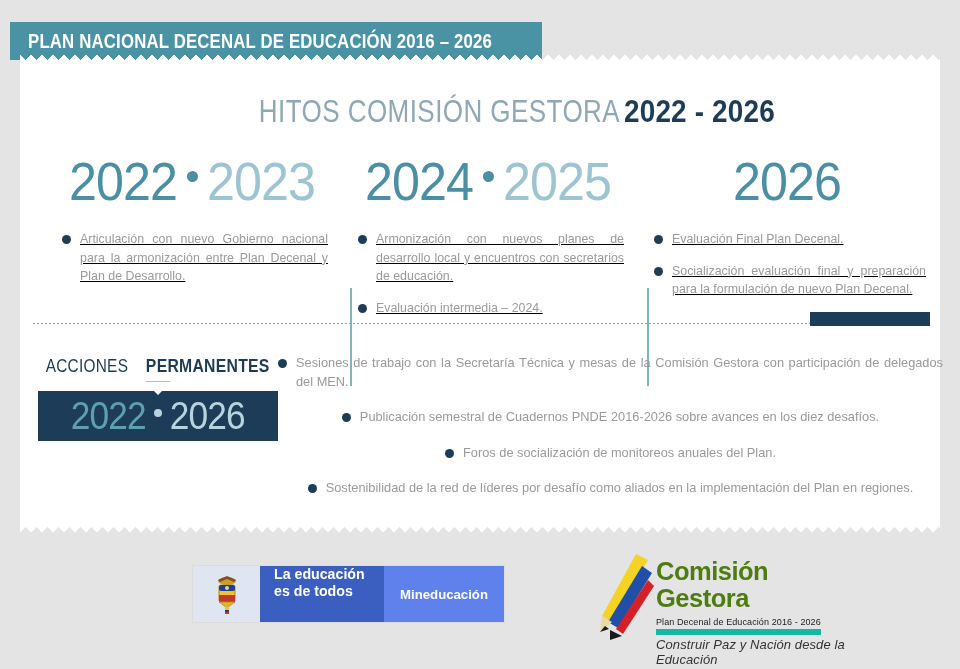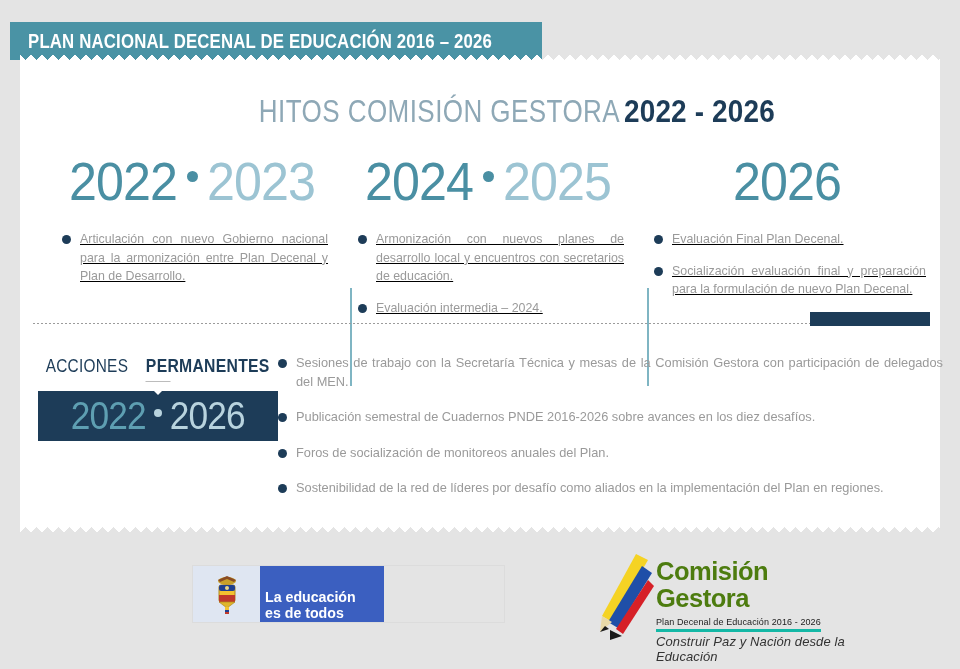--- a/index.html
+++ b/index.html
@@ -153,55 +153,55 @@
     height:50px;
     display:flex; align-items:center; justify-content:center;
   }
   .acc-box .yr { font-size:38px; }
   .acc-box .yr-dark { color:#5e9fb2; }
   .acc-box .yr-light { color:#b8d3de; }
   .acc-box .yr-dot { background:#b8d3de; width:8px; height:8px; margin-bottom:7px;}
 
   
   .perm { position:absolute; left:258px; top:288px; width:665px; }
-  .perm .bullet { margin-bottom:17px; }
+  .perm .bullet { margin-bottom:17px;justify-content:center; }
   .perm .btxt { font-size:12.8px; line-height:1.45; }
 
   
   .gov-logo {
     position:absolute; left:193px; top:566px;
     width:311px; height:56px; display:flex;
     box-shadow:0 0 0 1px rgba(0,0,0,0.03);
   }
   .gov-shield {
     width:67px; background:#dfe6f2;
     display:flex; align-items:center; justify-content:center;
   }
   .gov-edu {
     width:124px; background:#3b5fc0; color:#fff;
-    display:flex; flex-direction:column; justify-content:flex-end;
-    padding-left:5px;
+    display:flex; flex-direction:column; justify-content:flex-start;
+    padding-left:14px;
     font-size:14.2px; font-weight:bold; line-height:1.17;
   }
   .gov-min {
     flex:1; background:#5e81ec; color:#fff;
     display:flex; align-items:center; justify-content:center;
     font-size:13.2px; font-weight:bold;
   }
 
   .cg-logo { position:absolute; left:592px; top:552px; width:265px; height:92px; }
   .cg-mark { position:absolute; left:0; top:0; width:62px; height:88px; }
   .cg-text { position:absolute; left:64px; top:6px; }
   .cg-name {
     font-size:25.5px; font-weight:bold; color:#4d7c0f; line-height:1.04;
     letter-spacing:-.5px;
   }
   .cg-sub1 {
     font-size:9px; color:#222; margin-top:3px; padding-bottom:2px;
-    border-bottom:3px solid #14b8a6; display:inline-block; letter-spacing:.1px;
+    border-bottom:6px solid #14b8a6; display:inline-block; letter-spacing:.1px;
   }
   .cg-sub2 {
     font-size:13px; color:#333; font-style:italic; margin-top:2px; letter-spacing:.1px;
   }
 </style>
 </head>
 <body>
 
 <div class="page">
 
@@ -319,20 +319,21 @@
         <path d="M7 29 L23 29 L15 35 Z" fill="#e0b52a" stroke="#b08a1e" stroke-width=".7"></path>
         <rect x="13" y="34" width="4" height="7" fill="#f2c230"></rect>
         <rect x="13" y="37" width="4" height="2" fill="#1f3f8f"></rect>
         <rect x="13" y="39" width="4" height="2" fill="#c0392b"></rect>
       </svg>
     </div>
     <div class="gov-edu">
       <span>La educación</span>
       <span>es de todos</span>
     </div>
+    <div class="gov-min">Mineducación</div>
   </div>
 
   <div class="cg-logo">
     <div class="cg-mark">
       <svg width="62" height="88" viewBox="0 0 62 88" aria-hidden="true">
         <path d="M44 2 L56 8 L20 70 L10 64 Z" fill="#f5d324"></path>
         <path d="M50 14 L60 21 L26 76 L16 70 Z" fill="#1f4fa8"></path>
         <path d="M56 28 L62 34 L31 82 L24 77 Z" fill="#d62027"></path>
         <path d="M10 64 L20 70 L8 80 Z" fill="#e8d9a8"></path>
         <path d="M8 80 L13 74 L17 77 Z" fill="#1a1a1a"></path>

